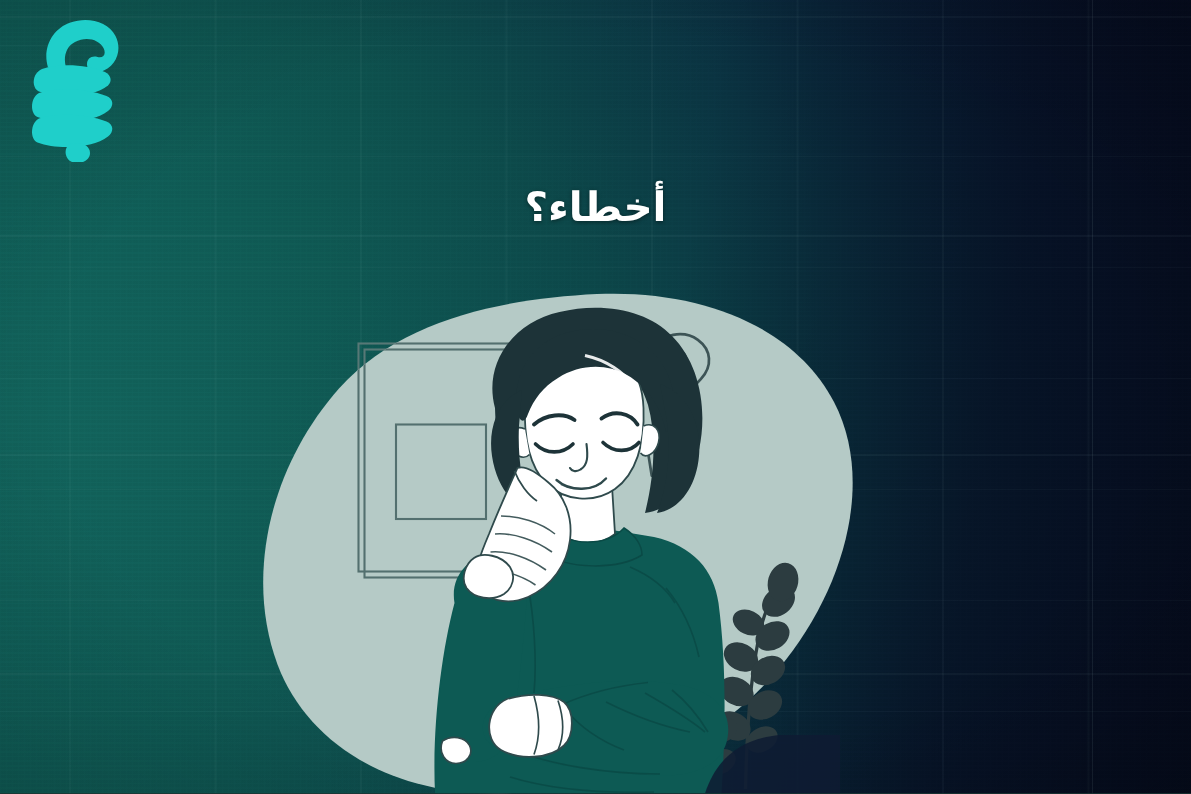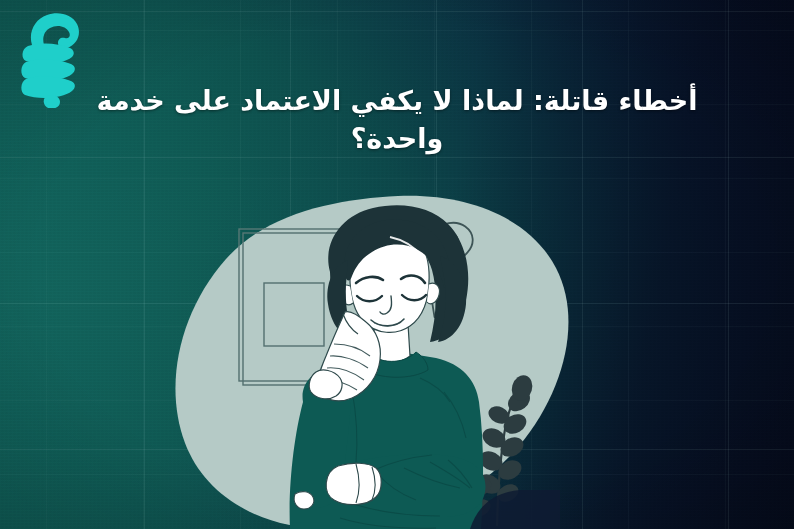--- a/index.html
+++ b/index.html
@@ -263,18 +263,17 @@
                C 7 47, 7 37, 14 34 Z"></path>
       <path d="M12 50 C 24 46, 44 47, 57 52 C 62 54, 62 59, 58 62 C 48 70, 24 71, 11 66
                C 6 64, 6 53, 12 50 Z"></path>
       <path d="M12 67 C 24 63, 44 64, 57 69 C 62 71, 62 76, 58 79 C 48 87, 24 88, 11 83
                C 6 81, 6 70, 12 67 Z"></path>
       <path d="M33 84 C 40 82, 46 85, 46 90 C 46 95, 40 98, 34 96 C 29 94, 28 86, 33 84 Z"></path>
     </g>
   </svg>
 
   <div class="title">
-    <span>أخطاء قاتلة: لماذا لا يكفي الاعتماد على خدمة</span>
     <br>
-    <span>واحدة؟</span>
+    <span>أخطاء؟</span>
   </div>
 
 </div>
 
 </body></html>

